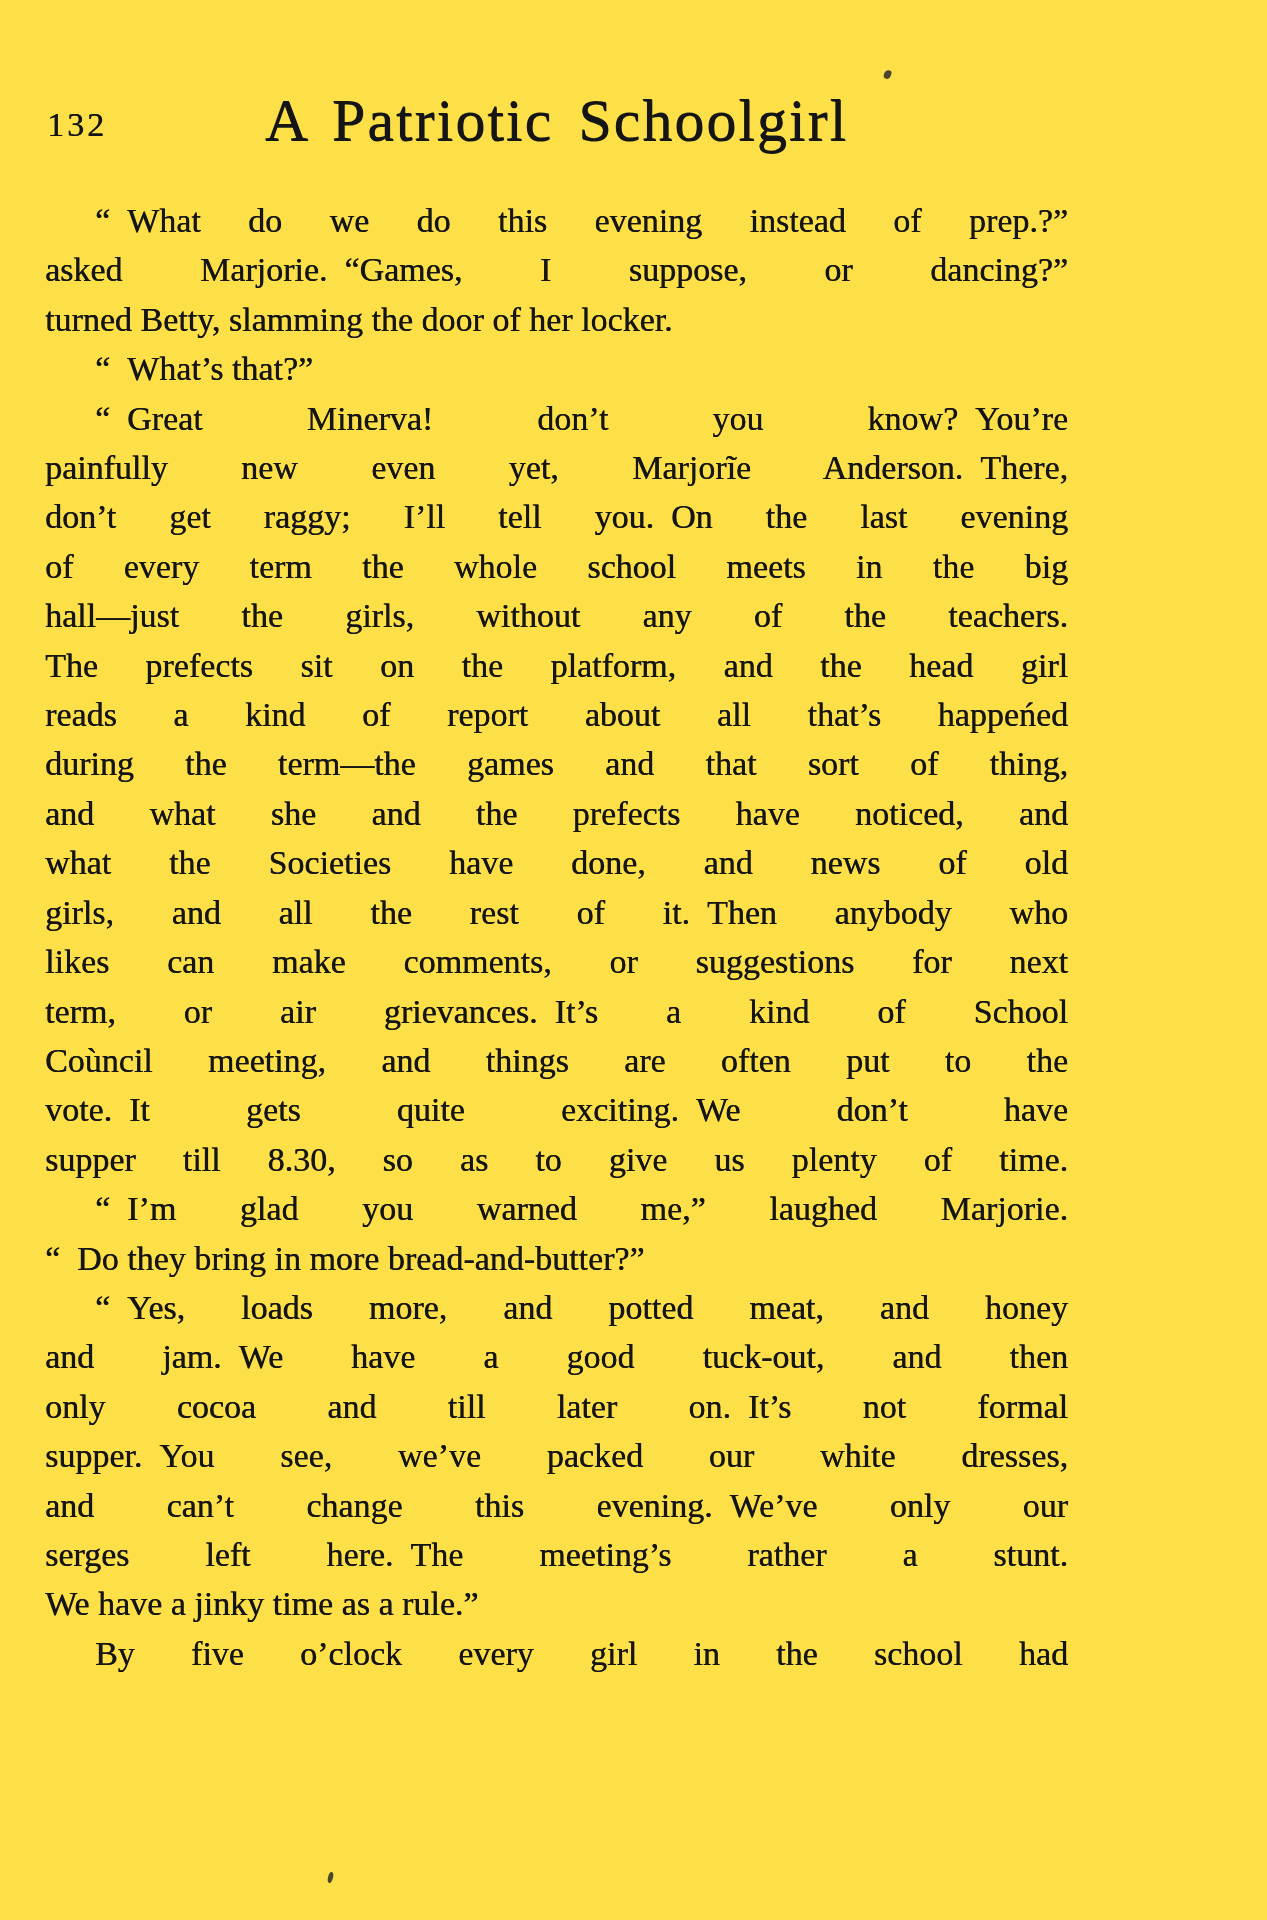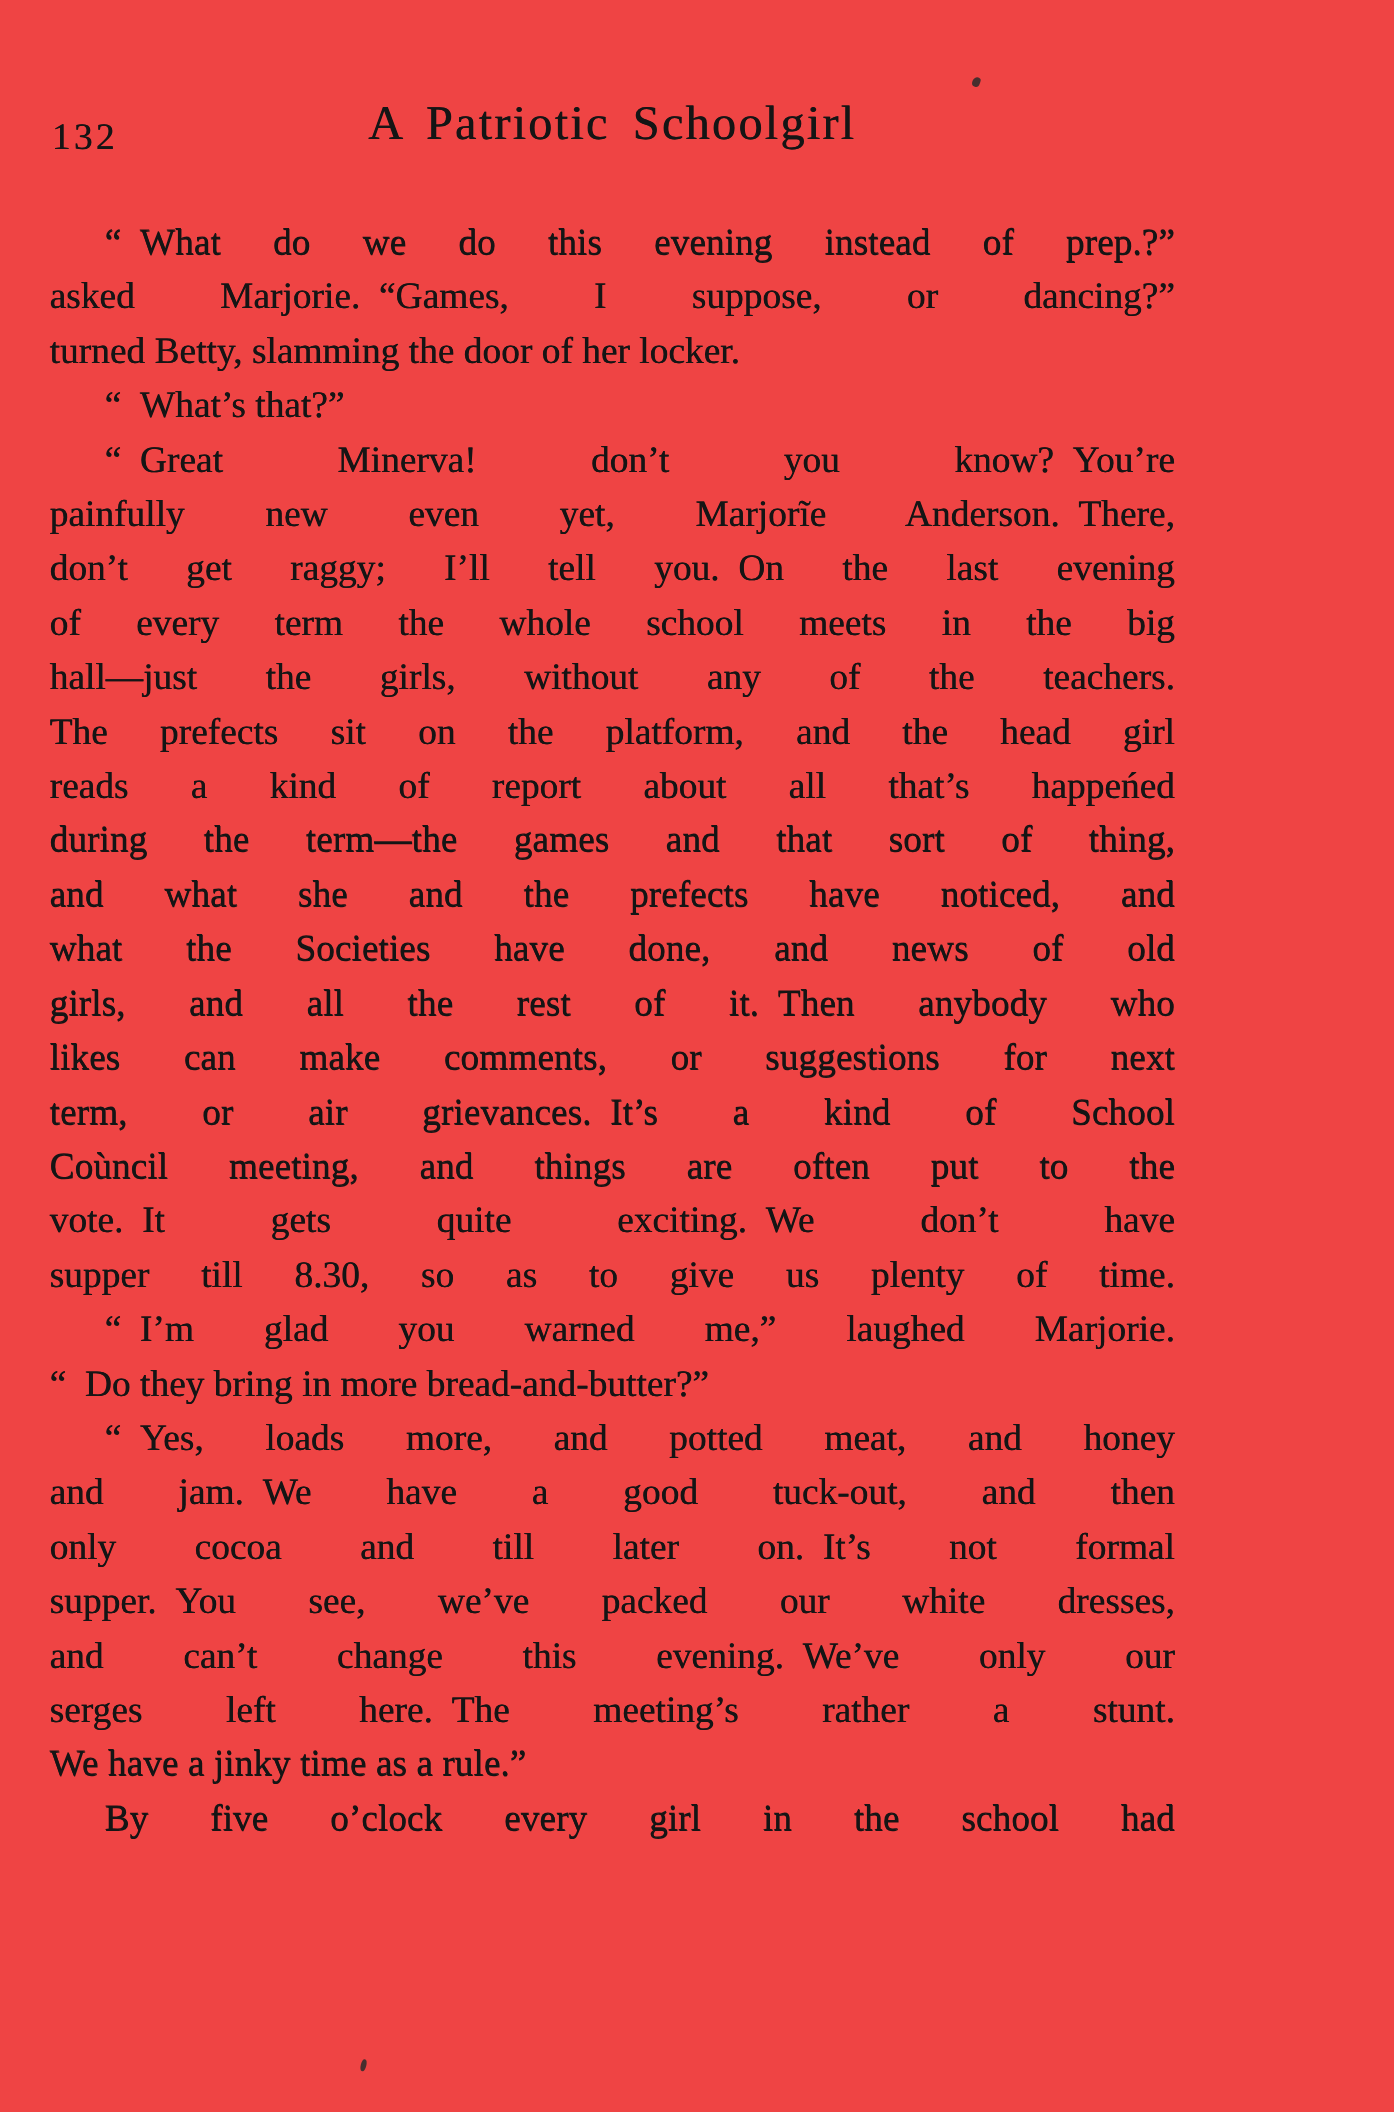--- a/index.html
+++ b/index.html
@@ -4,21 +4,21 @@
 <style>
   html, body {
     margin: 0;
     padding: 0;
     background: #ffffff;
   }
   .page {
     position: relative;
     width: 1267px;
     height: 1920px;
-    background: #ef4444;
+    background: #fde047;
     overflow: hidden;
     color: #151515;
     font-family: "Liberation Serif", "DejaVu Serif", serif;
   }
   .header {
     position: absolute;
     left: 45px;
     top: 86px;
     width: 1023px;
     height: 76px;
@@ -31,21 +31,21 @@
     letter-spacing: 3px;
     text-shadow: 0.4px 0.4px 0 currentColor;
   }
   .title {
     position: absolute;
     left: 0;
     right: 0;
     top: 0;
     margin: 0;
     text-align: center;
-    font-size: 44px;
+    font-size: 60px;
     font-weight: normal;
     letter-spacing: 2px;
     word-spacing: 8px;
     text-shadow: 0.5px 0.5px 0 currentColor;
   }
   .body-text {
     position: absolute;
     left: 45px;
     top: 196px;
     width: 1023px;

